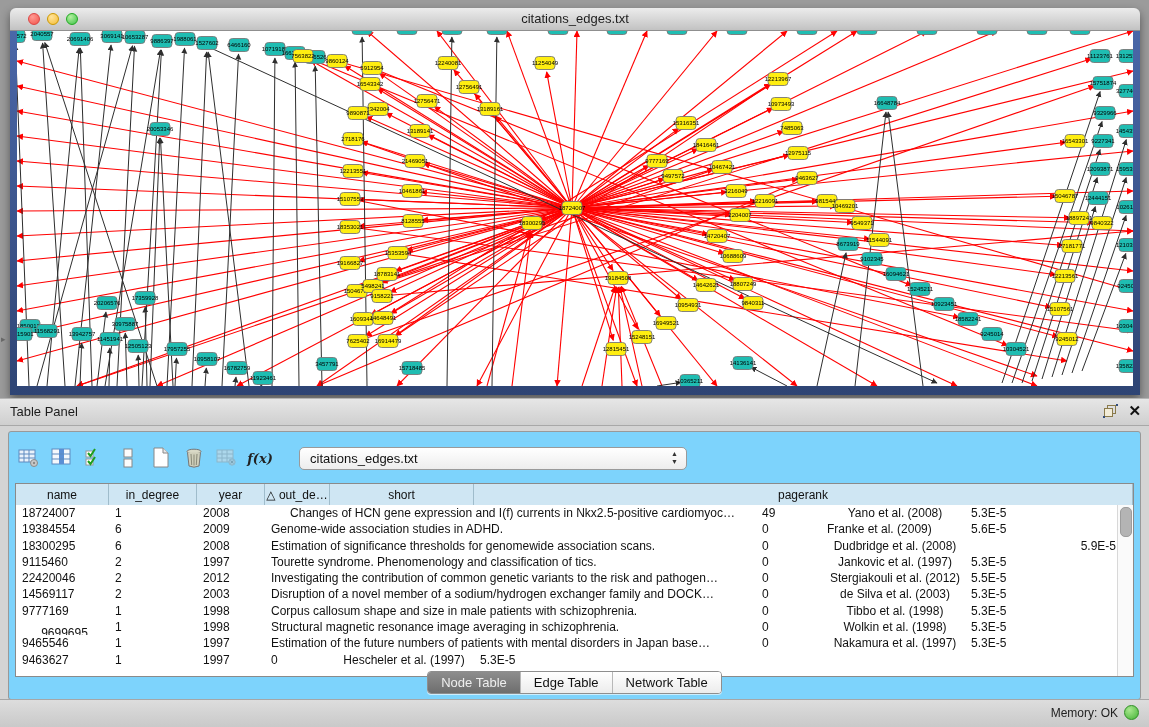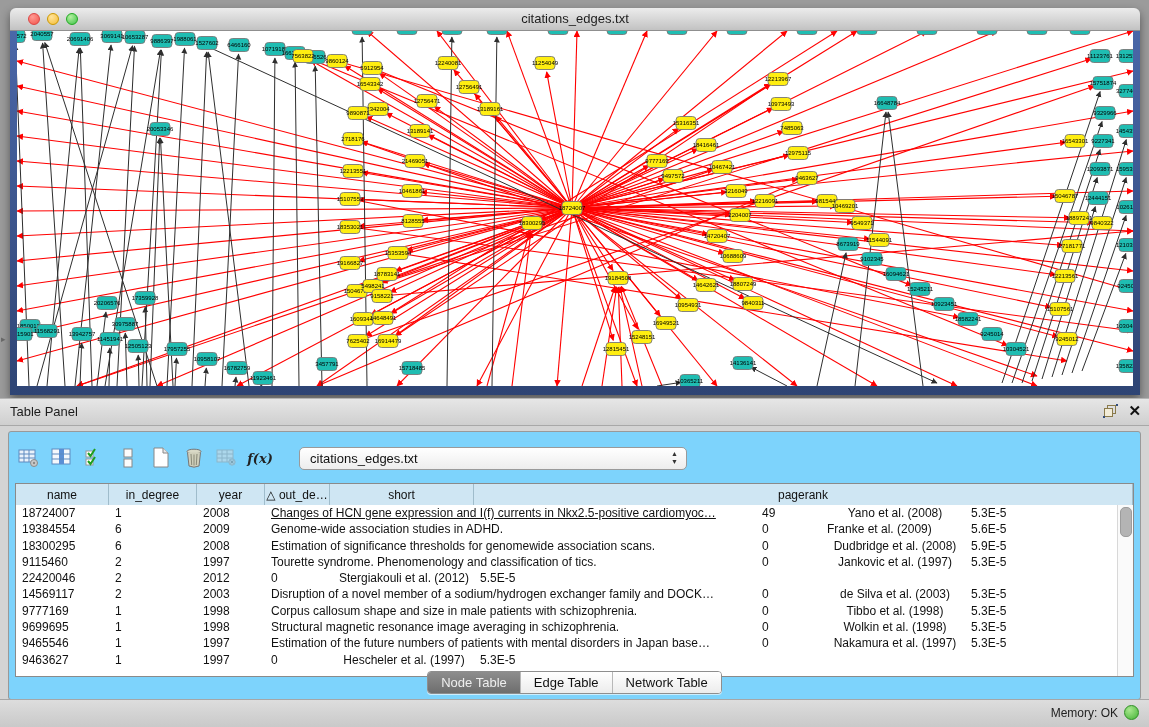--- a/index.html
+++ b/index.html
@@ -893,56 +893,57 @@
             <div class="gh-cell" style="width: 68px;">year</div>
             <div class="gh-cell" style="width: 65px;">△ out_de…</div>
             <div class="gh-cell" style="width: 144px;">short</div>
             <div class="gh-cell" style="width: 152px; flex: 1 1 0%;">pagerank</div>
           </div>
         <div class="grid-body" id="grid-body">
             <div class="grid-row">
               <div class="gr-cell" style="width: 93px; text-align: left;">18724007</div>
               <div class="gr-cell" style="width: 88px; text-align: left;">1</div>
               <div class="gr-cell" style="width: 68px; text-align: left;">2008</div>
-              <div class="gr-cell" style="width: 491px; text-align: left; text-decoration: underline;">Changes of HCN gene expression and I(f) currents in Nkx2.5-positive cardiomyoc…</div>
+              <div class="gr-cell" style="width: 491px; text-align: center;">Changes of HCN gene expression and I(f) currents in Nkx2.5-positive cardiomyoc…</div>
               <div class="gr-cell" style="width: 65px; text-align: left;">49</div>
               <div class="gr-cell" style="width: 144px; text-align: center;">Yano et al. (2008)</div>
               <div class="gr-cell" style="width: 152px; flex: 1 1 0%; text-align: left;">5.3E-5</div>
             </div>
             <div class="grid-row">
               <div class="gr-cell" style="width: 93px; text-align: left;">19384554</div>
               <div class="gr-cell" style="width: 88px; text-align: left;">6</div>
               <div class="gr-cell" style="width: 68px; text-align: left;">2009</div>
               <div class="gr-cell" style="width: 491px; text-align: left;">Genome-wide association studies in ADHD.</div>
               <div class="gr-cell" style="width: 65px; text-align: left;">0</div>
               <div class="gr-cell" style="width: 144px; ">Franke et al. (2009)</div>
               <div class="gr-cell" style="width: 152px; flex: 1 1 0%; text-align: left;">5.6E-5</div>
             </div>
             <div class="grid-row">
               <div class="gr-cell" style="width: 93px; text-align: left;">18300295</div>
               <div class="gr-cell" style="width: 88px; text-align: left;">6</div>
               <div class="gr-cell" style="width: 68px; text-align: left;">2008</div>
               <div class="gr-cell" style="width: 491px; text-align: left;">Estimation of significance thresholds for genomewide association scans.</div>
               <div class="gr-cell" style="width: 65px; text-align: left;">0</div>
               <div class="gr-cell" style="width: 144px; text-align: center;">Dudbridge et al. (2008)</div>
-              <div class="gr-cell" style="width: 152px; flex: 1 1 0%; text-align: left;">5.9E-5</div>
+              <div class="gr-cell" style="width: 152px; flex: 1 1 0%; text-align: right;">5.9E-5</div>
             </div>
             <div class="grid-row">
               <div class="gr-cell" style="width: 93px; text-align: left;">9115460</div>
               <div class="gr-cell" style="width: 88px; text-align: left;">2</div>
               <div class="gr-cell" style="width: 68px; text-align: left;">1997</div>
               <div class="gr-cell" style="width: 491px; text-align: left;">Tourette syndrome. Phenomenology and classification of tics.</div>
               <div class="gr-cell" style="width: 65px; text-align: left;">0</div>
               <div class="gr-cell" style="width: 144px; text-align: center;">Jankovic et al. (1997)</div>
               <div class="gr-cell" style="width: 152px; flex: 1 1 0%; text-align: left;">5.3E-5</div>
             </div>
             <div class="grid-row">
               <div class="gr-cell" style="width: 93px; text-align: left;">22420046</div>
               <div class="gr-cell" style="width: 88px; text-align: left;">2</div>
               <div class="gr-cell" style="width: 68px; text-align: left;">2012</div>
+              <div class="gr-cell" style="width: 491px; text-align: left;">Investigating the contribution of common genetic variants to the risk and pathogen…</div>
               <div class="gr-cell" style="width: 65px; text-align: left;">0</div>
               <div class="gr-cell" style="width: 144px; text-align: center;">Stergiakouli et al. (2012)</div>
               <div class="gr-cell" style="width: 152px; flex: 1 1 0%; text-align: left;">5.5E-5</div>
             </div>
             <div class="grid-row">
               <div class="gr-cell" style="width: 93px; text-align: left;">14569117</div>
               <div class="gr-cell" style="width: 88px; text-align: left;">2</div>
               <div class="gr-cell" style="width: 68px; text-align: left;">2003</div>
               <div class="gr-cell" style="width: 491px; text-align: left;">Disruption of a novel member of a sodium/hydrogen exchanger family and DOCK…</div>
               <div class="gr-cell" style="width: 65px; text-align: left;">0</div>
@@ -952,21 +953,21 @@
             <div class="grid-row">
               <div class="gr-cell" style="width: 93px; text-align: left;">9777169</div>
               <div class="gr-cell" style="width: 88px; text-align: left;">1</div>
               <div class="gr-cell" style="width: 68px; text-align: left;">1998</div>
               <div class="gr-cell" style="width: 491px; text-align: left;">Corpus callosum shape and size in male patients with schizophrenia.</div>
               <div class="gr-cell" style="width: 65px; text-align: left;">0</div>
               <div class="gr-cell" style="width: 144px; text-align: center;">Tibbo et al. (1998)</div>
               <div class="gr-cell" style="width: 152px; flex: 1 1 0%; text-align: left;">5.3E-5</div>
             </div>
             <div class="grid-row">
-              <div class="gr-cell" style="width: 93px; text-align: left;">9699695</div>
+              <div class="gr-cell" style="width: 93px; text-align: center; margin-top: 6px;">9699695</div>
               <div class="gr-cell" style="width: 88px; text-align: left;">1</div>
               <div class="gr-cell" style="width: 68px; text-align: left;">1998</div>
               <div class="gr-cell" style="width: 491px; text-align: left;">Structural magnetic resonance image averaging in schizophrenia.</div>
               <div class="gr-cell" style="width: 65px; text-align: left;">0</div>
               <div class="gr-cell" style="width: 144px; text-align: center;">Wolkin et al. (1998)</div>
               <div class="gr-cell" style="width: 152px; flex: 1 1 0%; text-align: left;">5.3E-5</div>
             </div>
             <div class="grid-row">
               <div class="gr-cell" style="width: 93px; text-align: left;">9465546</div>
               <div class="gr-cell" style="width: 88px; text-align: left;">1</div>

